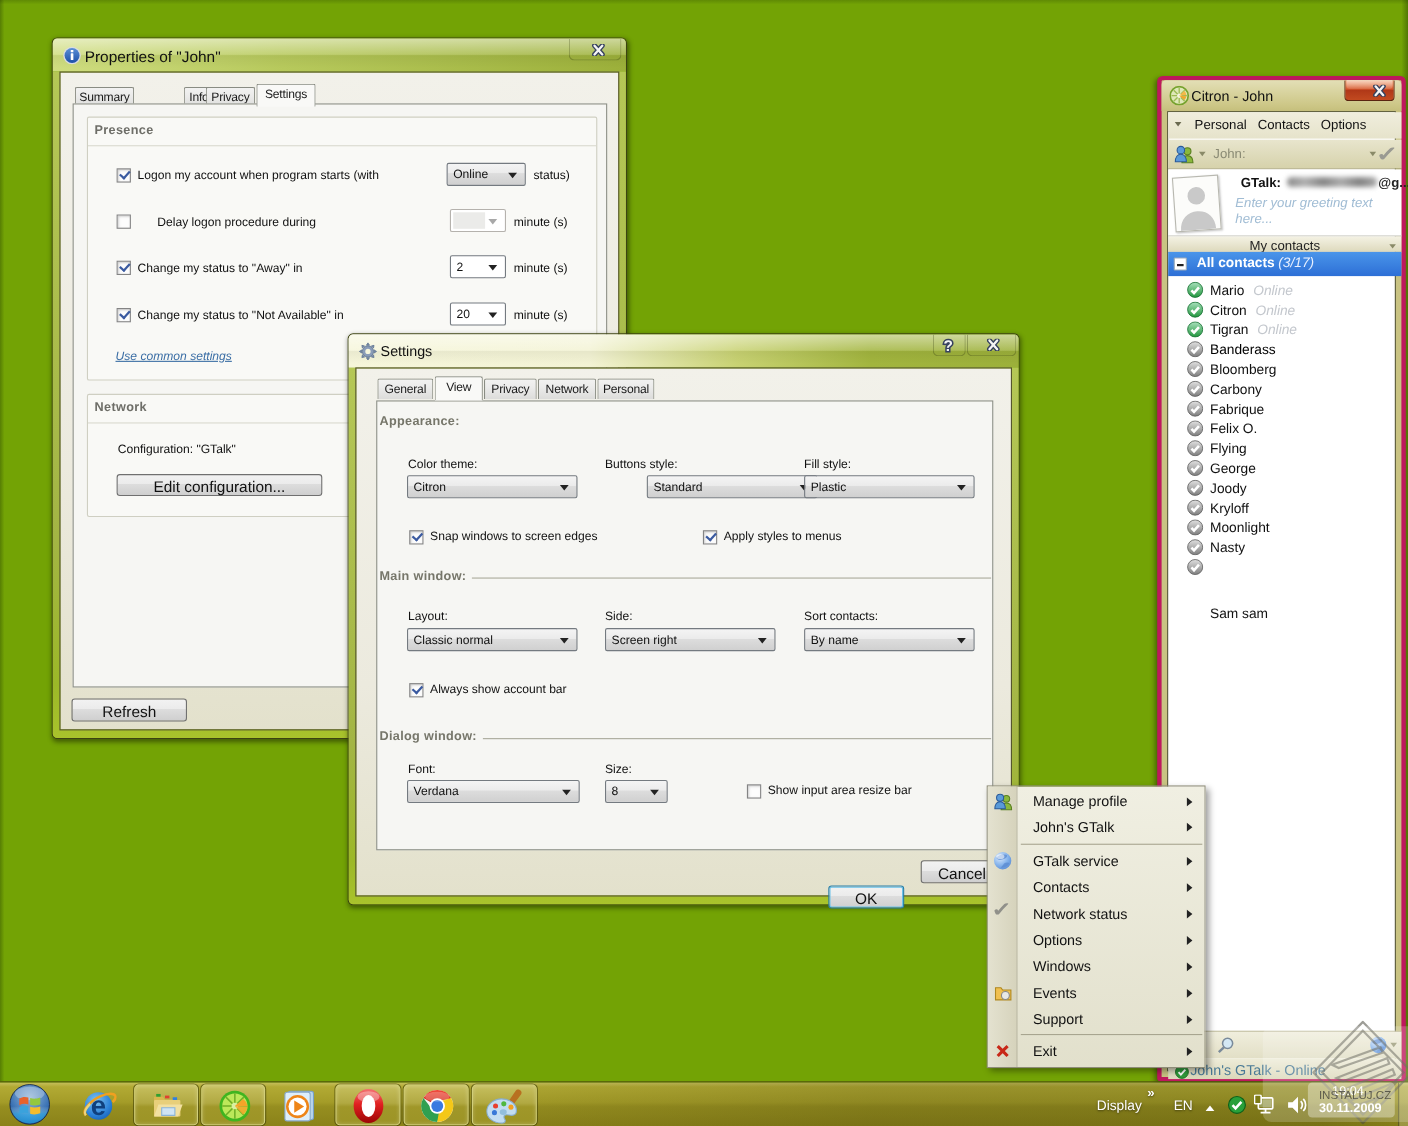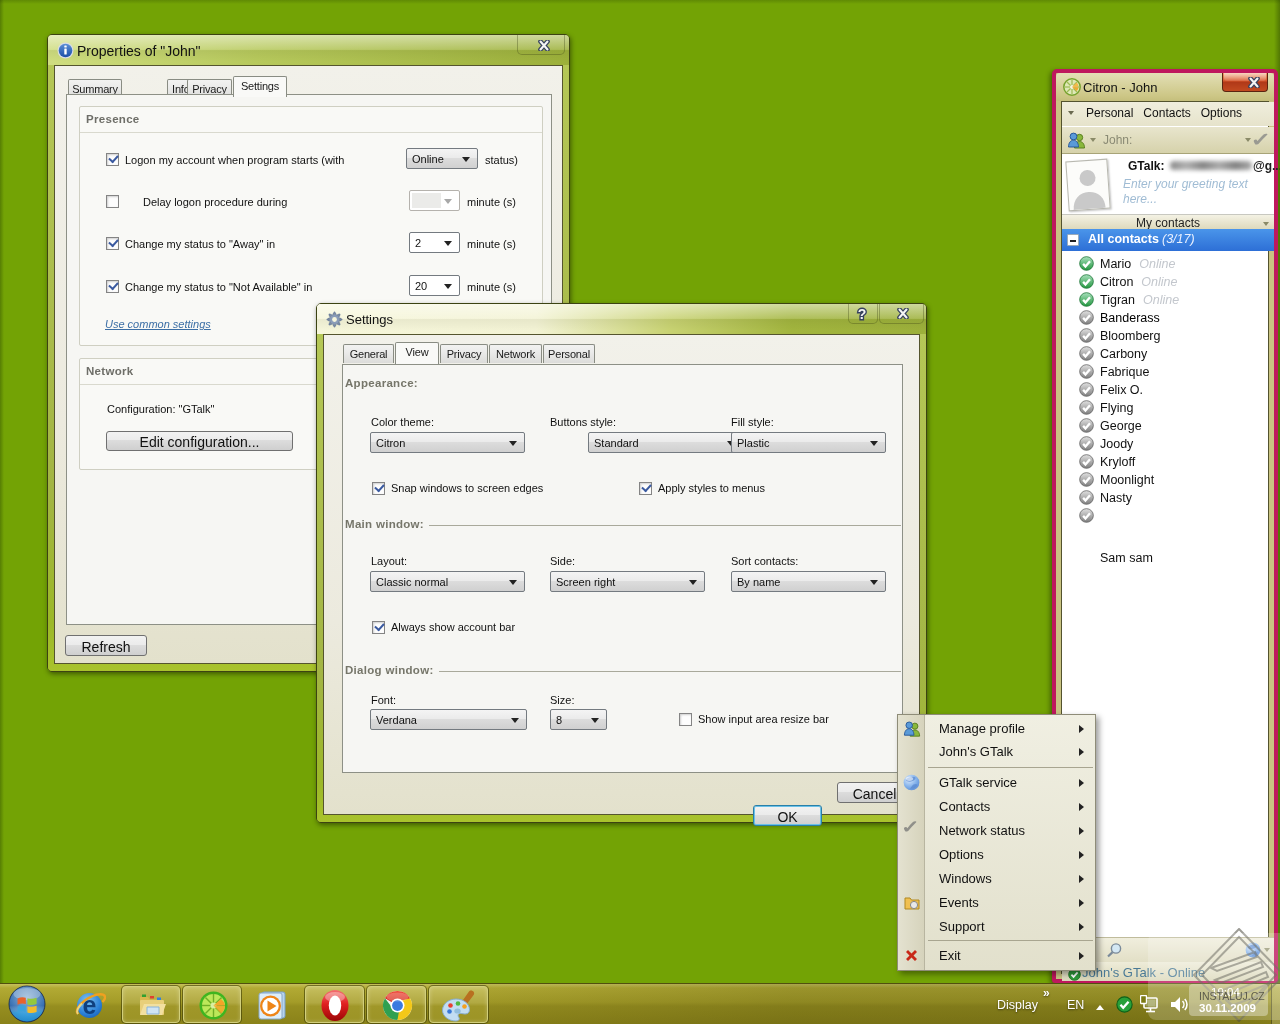--- a/index.html
+++ b/index.html
@@ -126,21 +126,21 @@
   <div class="lbl" style="left:419px; top:246px;">minute (s)</div>
 
   <div class="lbl" style="left:57px; top:283px; color:#3b6ea5; text-decoration:underline;font-style:italic;">Use common settings</div>
 
   <div class="gbox" style="left:31px; top:323px; width:464px; height:112px;">
     <div class="ghead">Network</div>
   </div>
   <div class="lbl" style="left:59px; top:368px;">Configuration: "GTalk"</div>
   <div class="btn" style="left:58px; top:396px; width:187px; height:20px; padding-top:2px;">Edit configuration...</div>
 
-  <div class="btn" style="left:17px; top:600px; width:82px; height:21px; padding-top:3px;">Refresh</div>
+  <div class="btn" style="left:17px; top:600px; width:105px; height:21px; padding-top:3px;">Refresh</div>
 </div>
 
 <div class="gwin" id="setwin" style="left:316px; top:303px; width:611px; height:520px;">
   <div class="tbar" style="background:linear-gradient(to right,#f6f6da,#f3f3d4 36%,#c8d272 58%,#a2b53e 78%,#9cb03a);"></div>
   <div class="frame"></div>
   <div class="abs" style="right:2px;top:0;width:45px;height:20px;border:1px solid rgba(60,70,20,0.35);border-top:none;border-radius:0 0 5px 5px;z-index:3;"></div>
   <div class="abs" style="right:48px;top:0;width:30px;height:20px;border:1px solid rgba(60,70,20,0.35);border-top:none;border-radius:0 0 5px 5px;z-index:3;"></div>
   <svg class="abs" style="left:580px;top:4px;z-index:4;" width="12" height="11" viewBox="0 0 12 11">
   <path d="M2.5 1.5 L9.5 9.5 M9.5 1.5 L2.5 9.5" stroke="#36415e" stroke-width="4.6" stroke-linecap="round"></path>
   <path d="M2.5 1.5 L9.5 9.5 M9.5 1.5 L2.5 9.5" stroke="#f4f4f4" stroke-width="2.1" stroke-linecap="round"></path>

